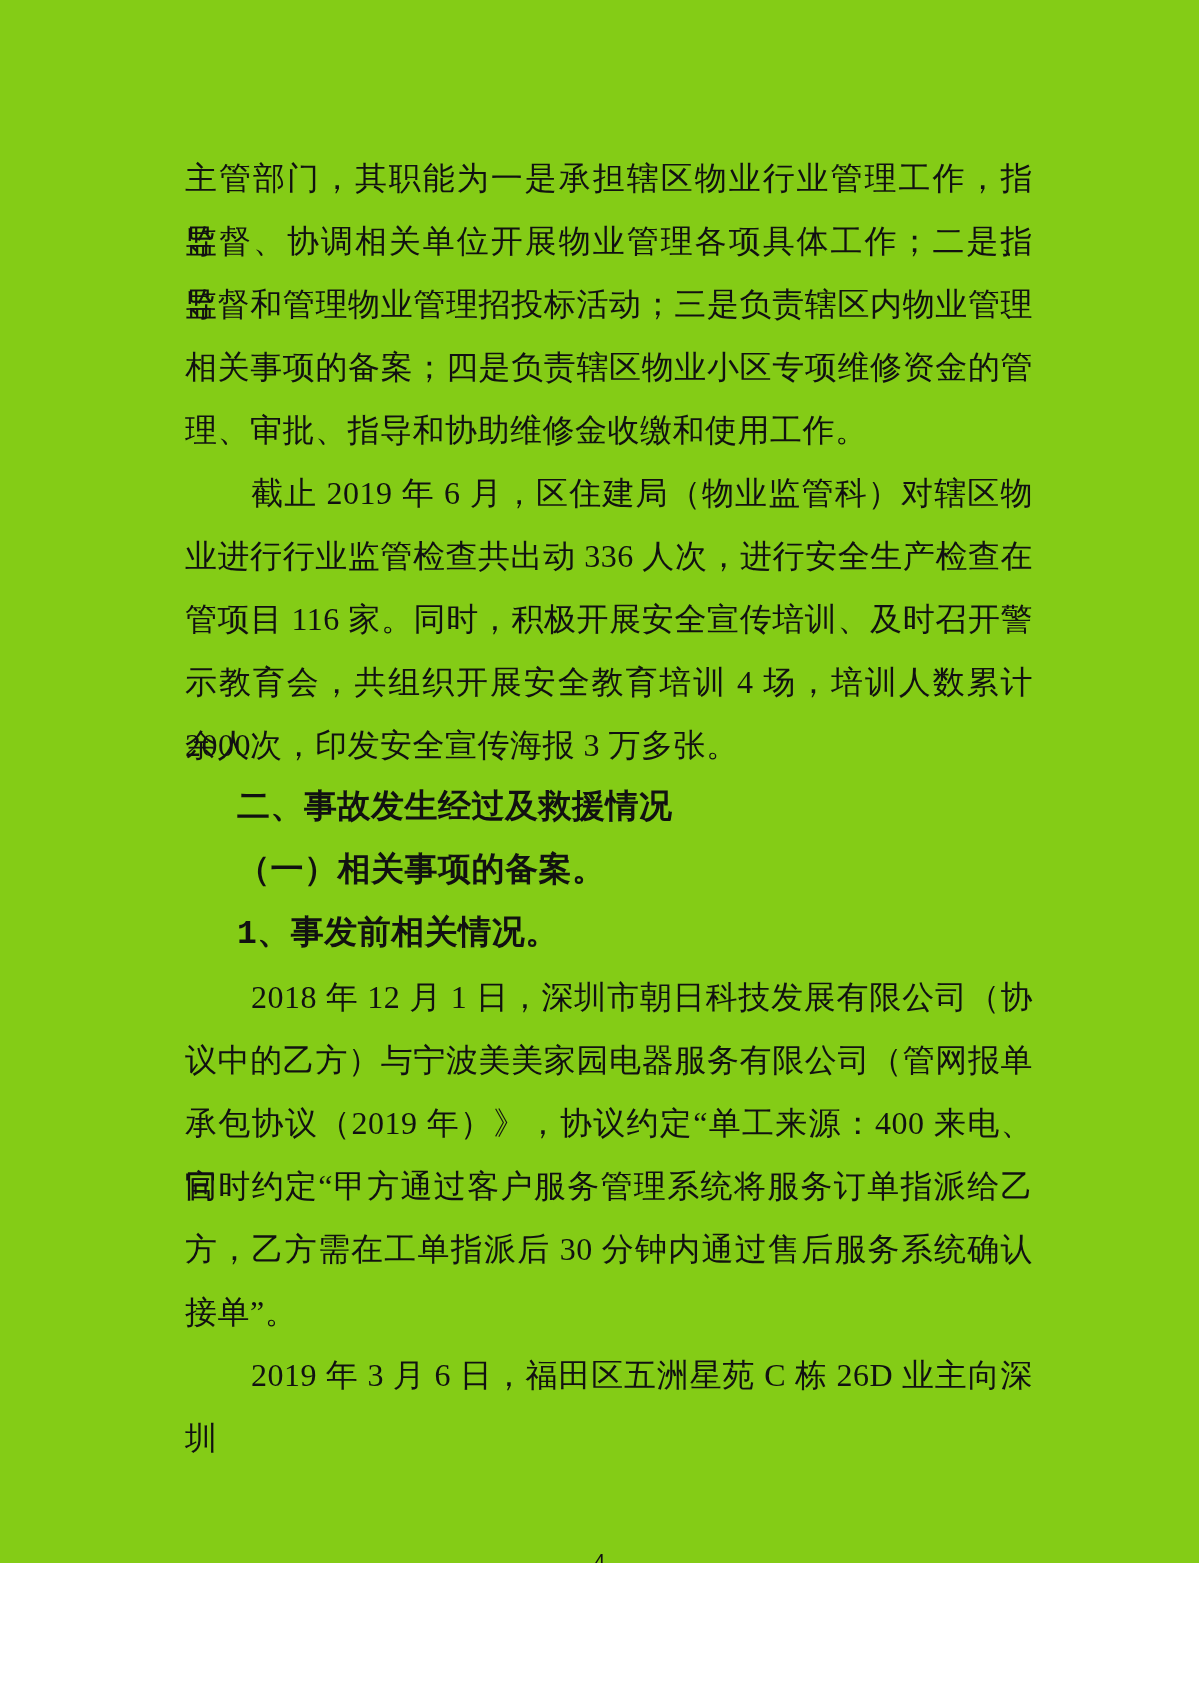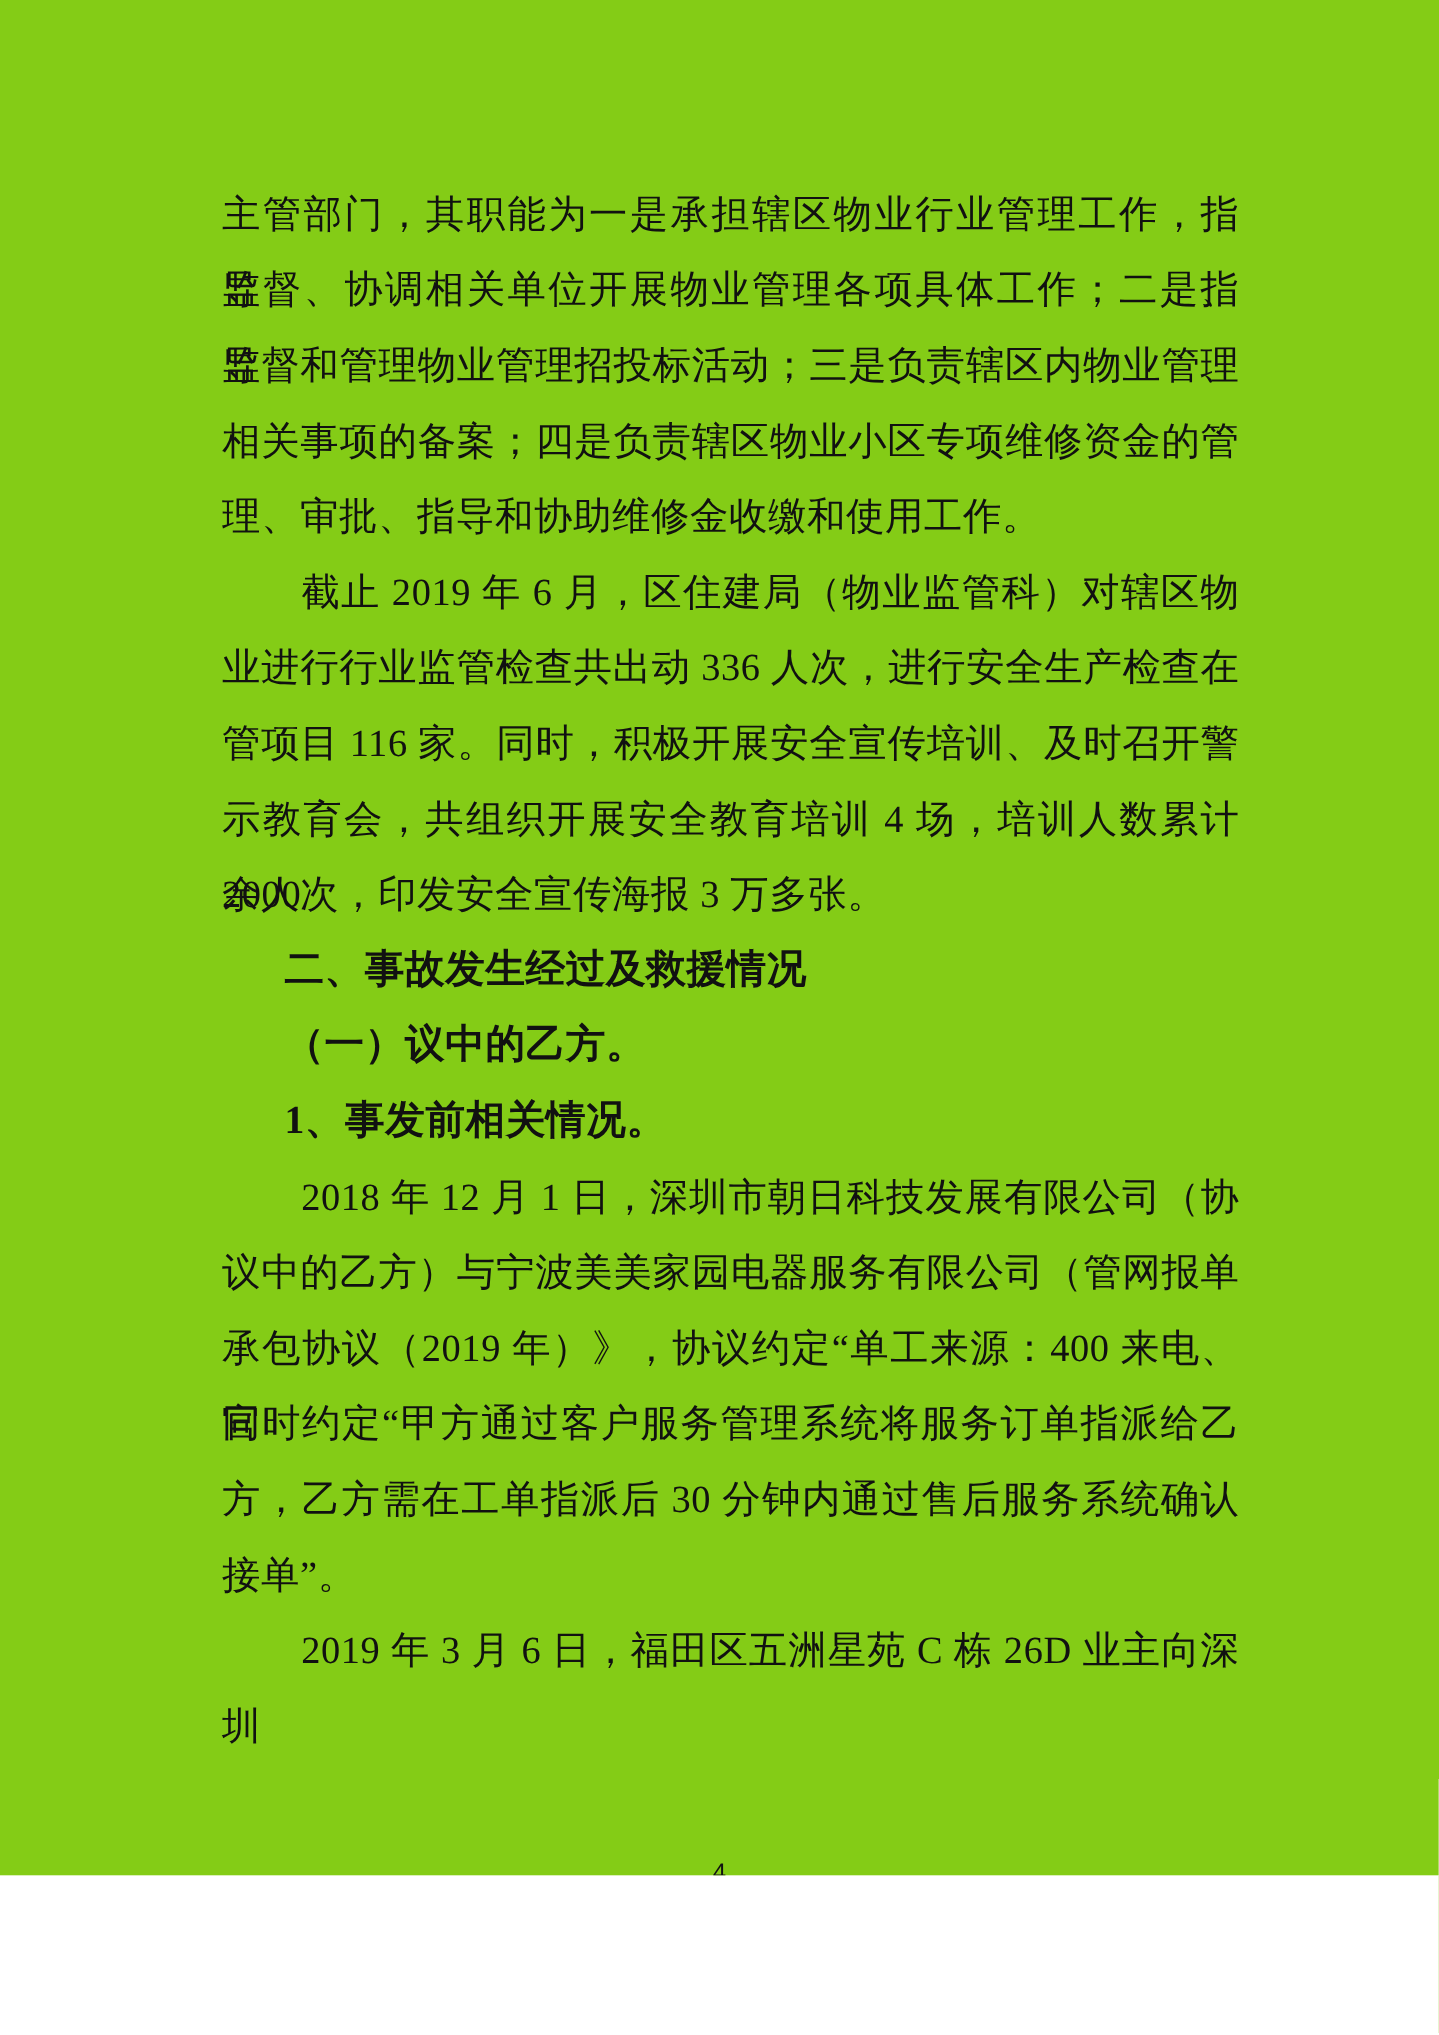--- a/index.html
+++ b/index.html
@@ -30,21 +30,21 @@
     letter-spacing: 0.5px;
     white-space: normal;
   }
   .line.fill {
     text-align-last: justify;
   }
   .line.indent {
     text-indent: 66px;
   }
   .line.heading {
-    font-family: Liberation Serif, serif;
+    font-family: Liberation Mono, monospace;
     font-weight: 700;
     font-size: 33px;
     text-indent: 52px;
     text-align: left;
     text-align-last: left;
   }
   .page-number {
     position: absolute;
     left: 0;
     right: 0;
@@ -65,21 +65,21 @@
       <div class="line fill">监督、协调相关单位开展物业管理各项具体工作；二是指导、</div>
       <div class="line fill">监督和管理物业管理招投标活动；三是负责辖区内物业管理</div>
       <div class="line fill">相关事项的备案；四是负责辖区物业小区专项维修资金的管</div>
       <div class="line">理、审批、指导和协助维修金收缴和使用工作。</div>
       <div class="line indent fill">截止 2019 年 6 月，区住建局（物业监管科）对辖区物</div>
       <div class="line fill">业进行行业监管检查共出动 336 人次，进行安全生产检查在</div>
       <div class="line fill">管项目 116 家。同时，积极开展安全宣传培训、及时召开警</div>
       <div class="line fill">示教育会，共组织开展安全教育培训 4 场，培训人数累计 2000</div>
       <div class="line">余人次，印发安全宣传海报 3 万多张。</div>
       <div class="line heading indent">二、事故发生经过及救援情况</div>
-      <div class="line heading indent">（一）议中的乙方。</div>
+      <div class="line heading indent">（一）相关事项的备案。</div>
       <div class="line heading indent">1、事发前相关情况。</div>
       <div class="line indent fill">2018 年 12 月 1 日，深圳市朝日科技发展有限公司（协</div>
       <div class="line fill">议中的乙方）与宁波美美家园电器服务有限公司（管网报单</div>
       <div class="line fill">承包协议（2019 年）》，协议约定“单工来源：400 来电、官</div>
       <div class="line fill">同时约定“甲方通过客户服务管理系统将服务订单指派给乙</div>
       <div class="line fill">方，乙方需在工单指派后 30 分钟内通过售后服务系统确认</div>
       <div class="line">接单”。</div>
       <div class="line indent fill">2019 年 3 月 6 日，福田区五洲星苑 C 栋 26D 业主向深圳</div>
     </main>
   <div class="page-number">4</div>

